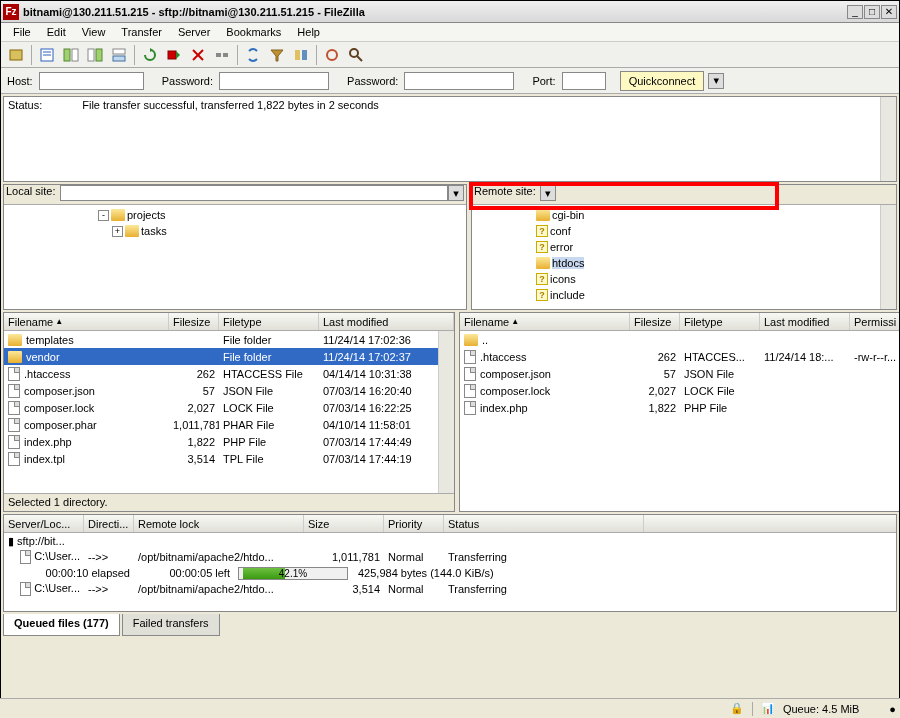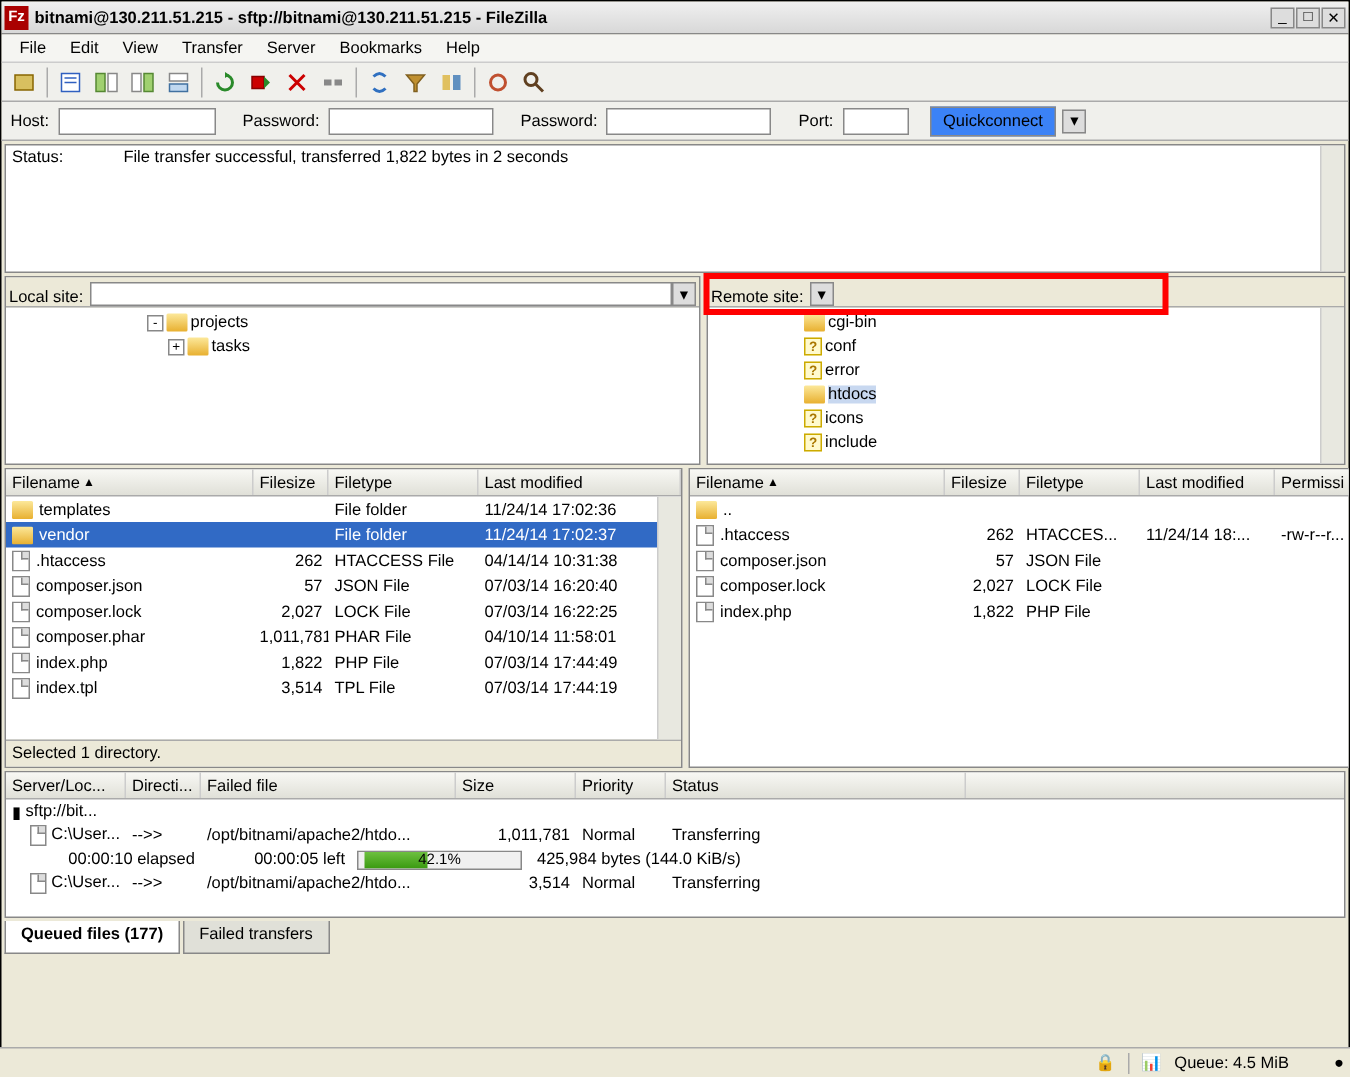--- a/index.html
+++ b/index.html
@@ -10,26 +10,26 @@
 .winbtns { display:flex; gap:1px; }
 .winbtn { width:16px; height:14px; background:#ddd; border:1px solid #888; display:flex; align-items:center; justify-content:center; font-size:10px; cursor:pointer; }
 .menubar { height:19px; display:flex; align-items:center; padding:0 4px; border-bottom:1px solid #ccc; background:#f5f5f2; }
 .menubar span { padding:2px 8px; cursor:pointer; }
 .toolbar { height:26px; display:flex; align-items:center; padding:2px 4px; gap:2px; border-bottom:1px solid #aaa; background:#f0f0ec; }
 .tbtn { width:22px; height:22px; border:1px solid transparent; display:flex; align-items:center; justify-content:center; cursor:pointer; }
 .tsep { width:1px; height:20px; background:#aaa; margin:0 2px; }
 .quickbar { height:26px; display:flex; align-items:center; padding:2px 6px; gap:4px; border-bottom:1px solid #aaa; background:#f0f0ec; }
 .quickbar label { margin-right:2px; }
 .quickbar input { height:18px; border:1px solid #888; background:#fff; padding:0 2px; }
-.quickbar button { height:20px; padding:0 8px; background:#3b82f6; border:1px solid #888; cursor:pointer; }
+.quickbar button { height:20px; padding:0 8px; background:#fef9c3; border:1px solid #888; cursor:pointer; }
 .logpanel { height:86px; background:#fff; border:1px solid #888; margin:2px; padding:2px 4px; overflow:auto; position:relative; }
 .scroll-y { position:absolute; right:0; top:0; bottom:0; width:16px; background:#e8e8e0; border-left:1px solid #ccc; }
 .splitrow { display:flex; margin:2px; gap:4px; }
 .pane { border:1px solid #888; background:#fff; display:flex; flex-direction:column; position:relative; }
-.sitebar { height:20px; display:flex; align-items:flex-end; padding:0 2px; background:#ece9d8; border-bottom:1px solid #aaa; }
+.sitebar { height:20px; display:flex; align-items:flex-start; padding:0 2px; background:#ece9d8; border-bottom:1px solid #aaa; }
 .sitebar label { margin-right:4px; }
 .sitebar input { flex:1; height:16px; border:1px solid #888; padding:0 2px; background:#fff; }
 .dropbtn { width:16px; height:16px; background:#ddd; border:1px solid #888; display:flex; align-items:center; justify-content:center; cursor:pointer; }
 .tree { flex:1; overflow:hidden; padding:2px 4px; position:relative; }
 .treeitem { display:flex; align-items:center; height:16px; gap:2px; }
 .fldicon { width:14px; height:12px; background:linear-gradient(#fce89a,#e8b030); border-radius:1px; display:inline-block; }
 .unkicon { width:12px; height:12px; background:#fffacd; border:1px solid #ccaa00; display:inline-flex; align-items:center; justify-content:center; color:#aa7700; font-weight:bold; font-size:9px; }
 .fileicon { width:12px; height:14px; background:#fff; border:1px solid #888; display:inline-block; position:relative; }
 .fileicon::after { content:""; position:absolute; top:0; right:0; width:4px; height:4px; background:#ddd; border-left:1px solid #888; border-bottom:1px solid #888; }
 .listhead { display:flex; height:18px; background:linear-gradient(#f8f8f4,#e0e0d8); border-bottom:1px solid #aaa; }
@@ -412,21 +412,21 @@
 
 <div class="qpanel">
   <div class="listhead" id="lh-queue">
       <div style="width: 80px;">
         <span>Server/Loc...</span>
       </div>
       <div style="width: 50px; text-align: right;">
         <span>Directi...</span>
       </div>
       <div style="width: 170px;">
-        <span>Failed file</span>
+        <span>Remote lock</span>
       </div>
       <div style="width: 80px; text-align: right;">
         <span>Size</span>
       </div>
       <div style="width: 60px;">
         <span>Priority</span>
       </div>
       <div style="width: 200px;">
         <span>Status</span>
       </div>

